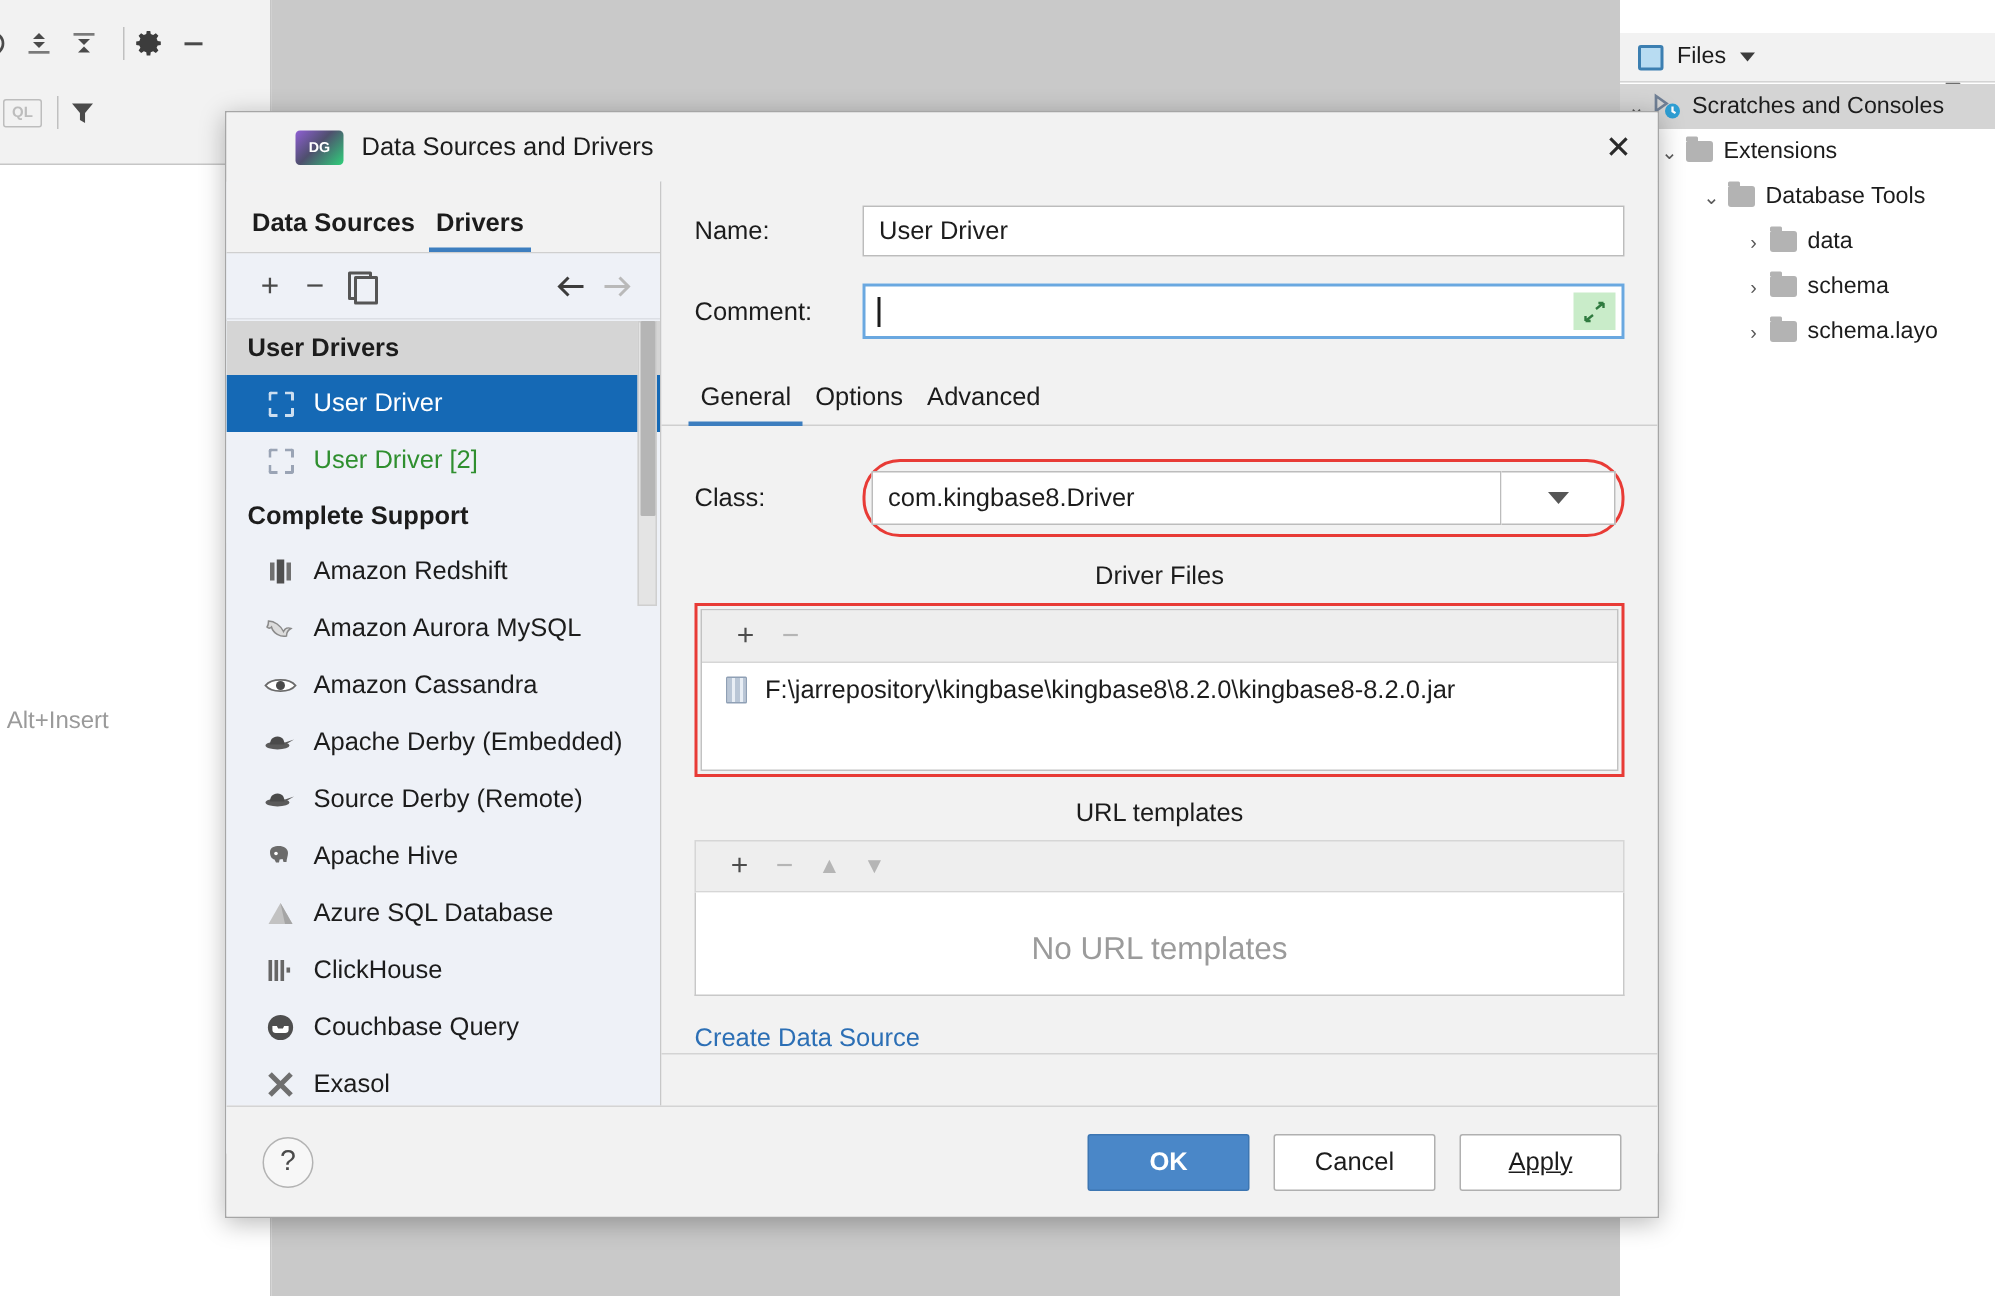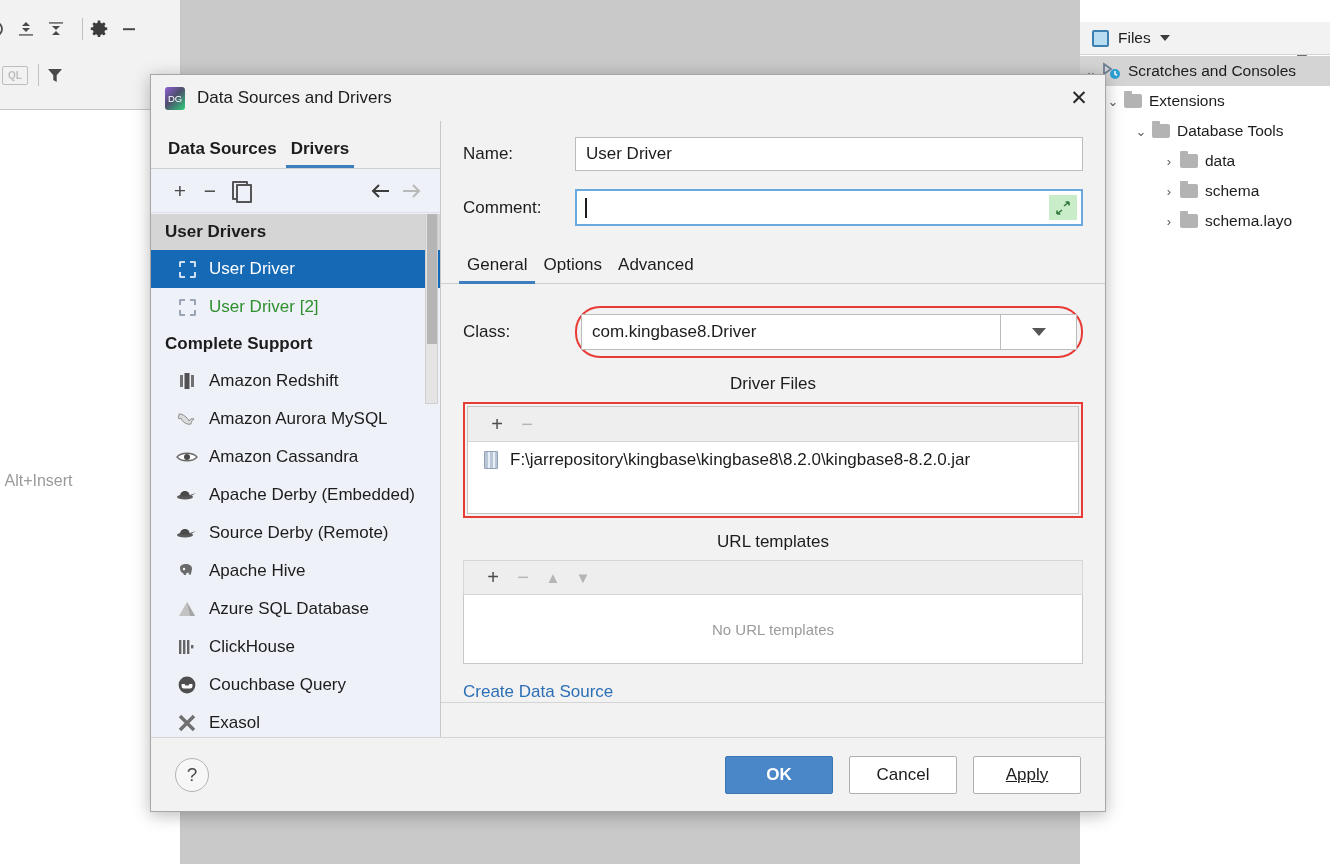--- a/index.html
+++ b/index.html
@@ -89,25 +89,26 @@
   .dialog {
     position: absolute; left: 150px; top: 74px; width: 956px; height: 738px;
     background: #f2f2f2; border: 1px solid #a6a6a6;
     box-shadow: 0 3px 16px rgba(0,0,0,0.28);
   }
   .dlg-title {
     position: relative; height: 46px; background: #f2f2f2;
     display: flex; align-items: center; padding-left: 14px;
   }
   .dg-logo {
-    width: 20px; height: 23px; flex: none; border-radius: 3px;
+    width: 32px; height: 23px; flex: none; border-radius: 3px;
     background: linear-gradient(135deg,#8f5fd4 0%,#4f4f6e 45%,#2fd07a 100%);
     display: flex; align-items: center; justify-content: center;
-    font-size: 9.5px; font-weight: normal; color: #ffffff;
+    font-size: 9.5px; font-weight: bold; color: #ffffff;
     font-family: "Liberation Sans", sans-serif;
+    margin-left: 32px;
   }
   .dlg-title-text { margin-left: 12px; font-size: 17px; color: #1c1c1c; }
   .dlg-close {
     position: absolute; right: 0; top: 0; width: 52px; height: 46px;
     display: flex; align-items: center; justify-content: center;
     font-size: 21px; color: #2a2a2a; cursor: default;
   }
 
   
   .dlg-left {
@@ -237,21 +238,21 @@
   .jar-row {
     display: flex; align-items: center; height: 36px; padding-left: 16px;
     font-size: 17px; color: #1c1c1c; white-space: nowrap;
   }
   .jar-ico {
     width: 14px; height: 18px; flex: none; margin-right: 12px;
     background: linear-gradient(90deg,#b9c6d6 0 3px,#e8eef5 3px 5px,#b9c6d6 5px 8px,#e8eef5 8px 10px,#b9c6d6 10px 14px);
     border: 1px solid #8fa0b5; border-radius: 1px;
   }
   .empty-note {
-    text-align: center; font-size: 15px; color: #9b9b9b; padding-top: 26px;
+    text-align: center; font-size: 21px; color: #9b9b9b; padding-top: 26px;
   }
   .create-ds {
     font-size: 17px; color: #2c6fb5; padding: 18px 22px 0 22px; cursor: default;
   }
   .sep-line {
     position: absolute; left: 0; right: 0; height: 1px; background: #d4d4d4;
   }
 
   
   .dlg-footer {

